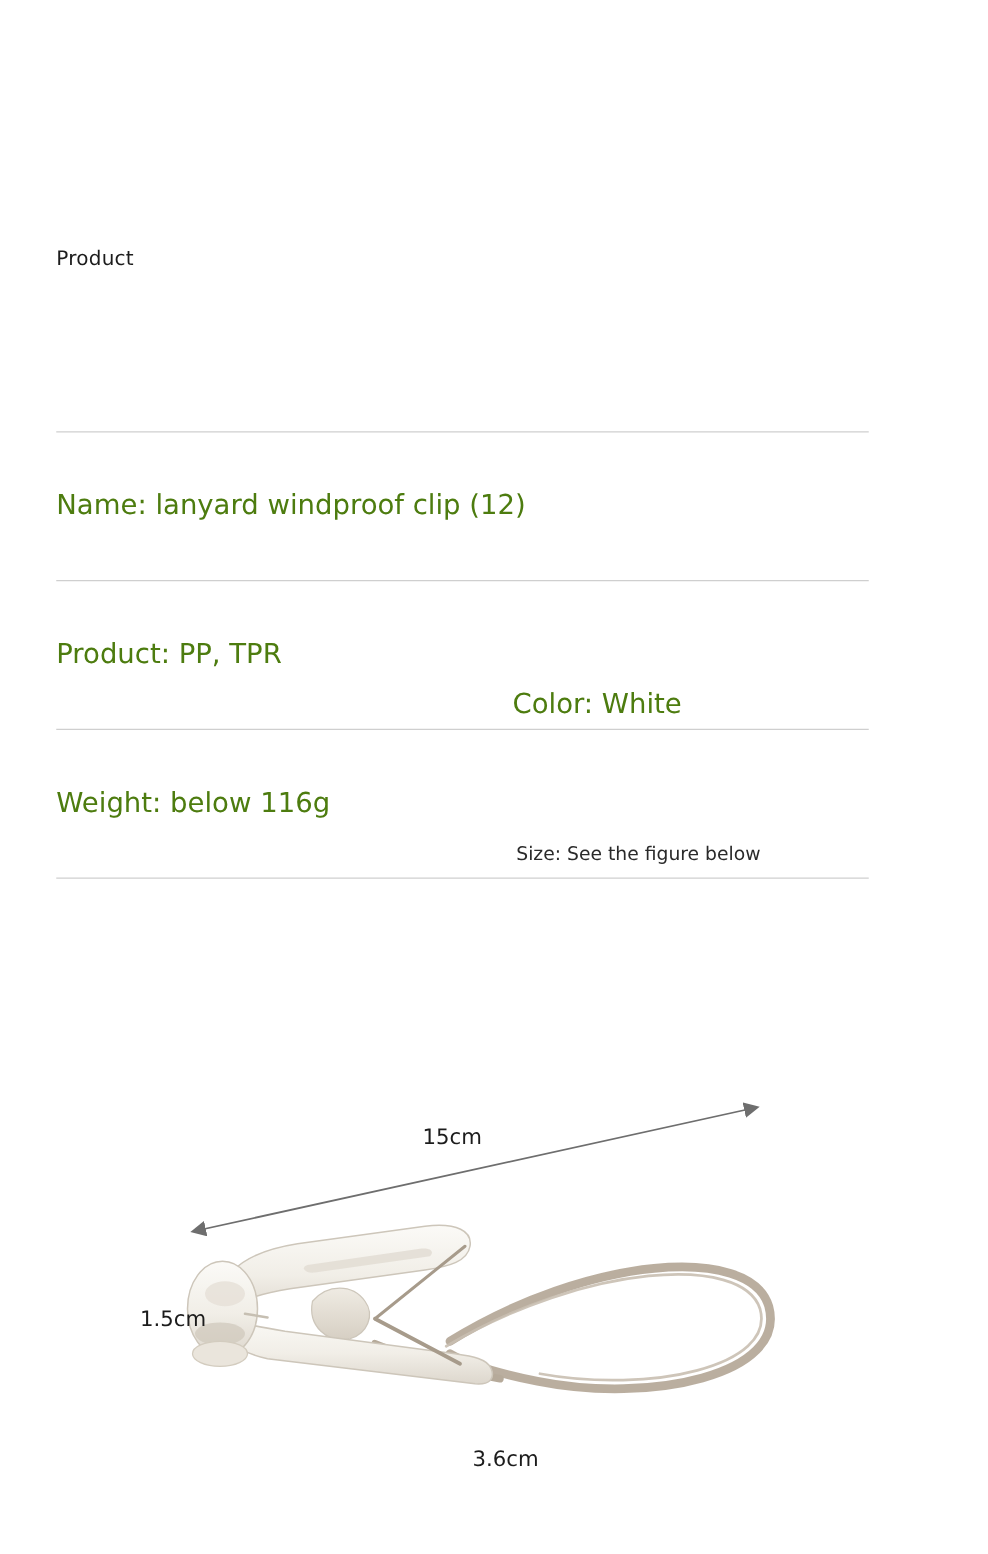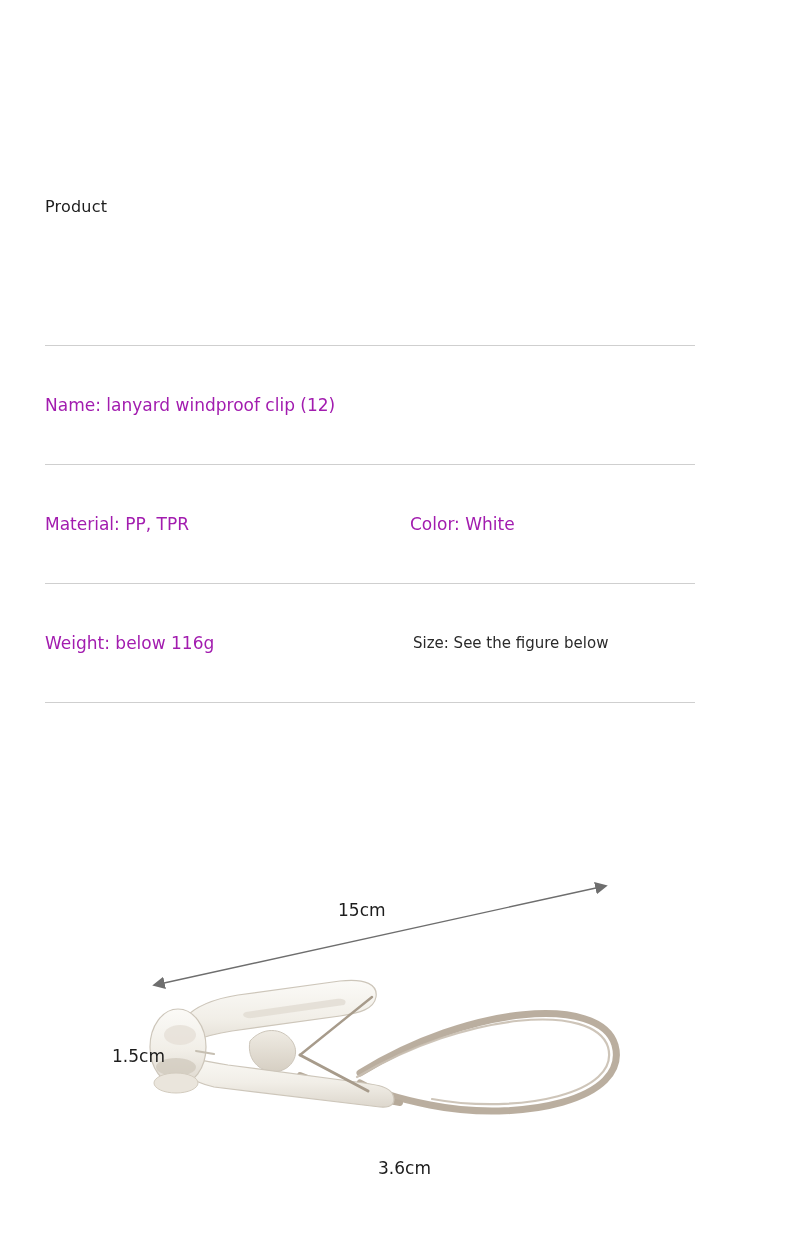--- a/index.html
+++ b/index.html
@@ -47,26 +47,26 @@
     width: 100%;
   }
   .row {
     position: relative;
     height: 118px;
   }
   .row .cell {
     position: absolute;
     top: 50%;
     transform: translateY(-50%);
-    font-size: 17px;
-    color: #a21caf;
+    font-size: 22px;
+    color: #4d7c0f;
     white-space: nowrap;
   }
   .cell-left { left: 0; }
-  .cell-right { left: 365px; }
+  .cell-right { left: 365px; margin-top: 40px; }
   .cell-right.small {
     font-size: 15px;
     color: #2a2a2a;
     left: 368px;
   }
 
   
   .figure {
     position: absolute;
     left: 0;
@@ -103,21 +103,21 @@
 
     <div class="rule"></div>
 
     <div class="row">
       <div class="cell cell-left">Name: lanyard windproof clip (12)</div>
     </div>
 
     <div class="rule"></div>
 
     <div class="row">
-      <div class="cell cell-left">Material: PP, TPR</div>
+      <div class="cell cell-left">Product: PP, TPR</div>
       <div class="cell cell-right">Color: White</div>
     </div>
 
     <div class="rule"></div>
 
     <div class="row">
       <div class="cell cell-left">Weight: below 116g</div>
       <div class="cell cell-right small">Size: See the figure below</div>
     </div>
 

